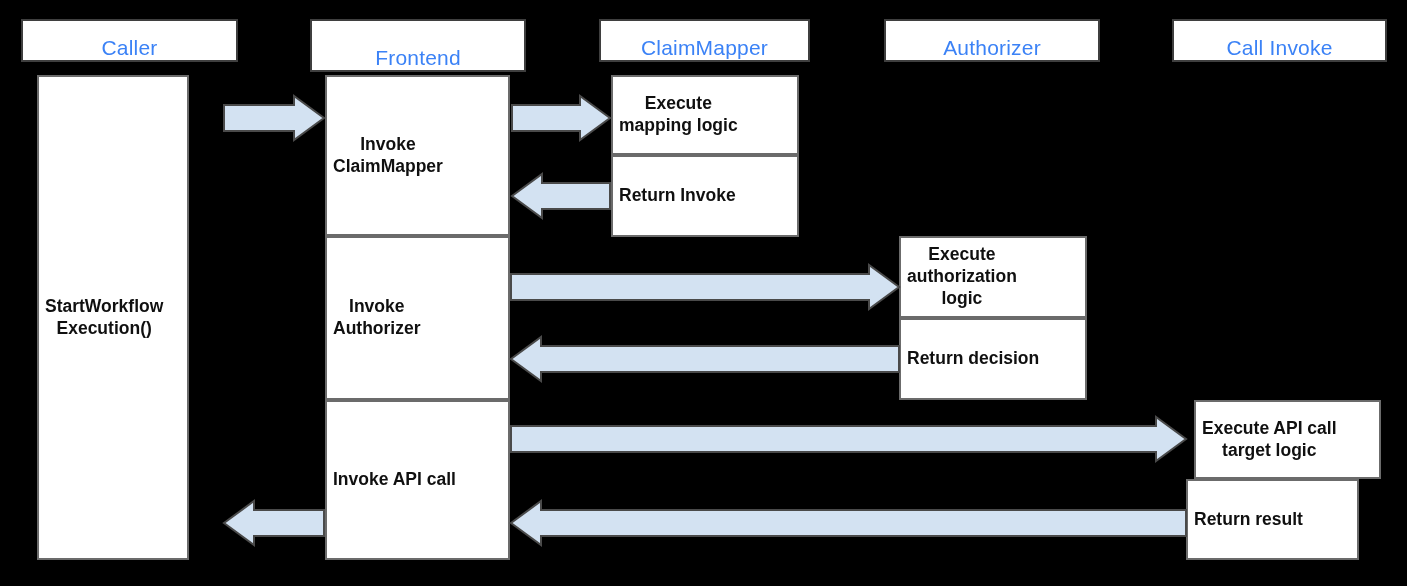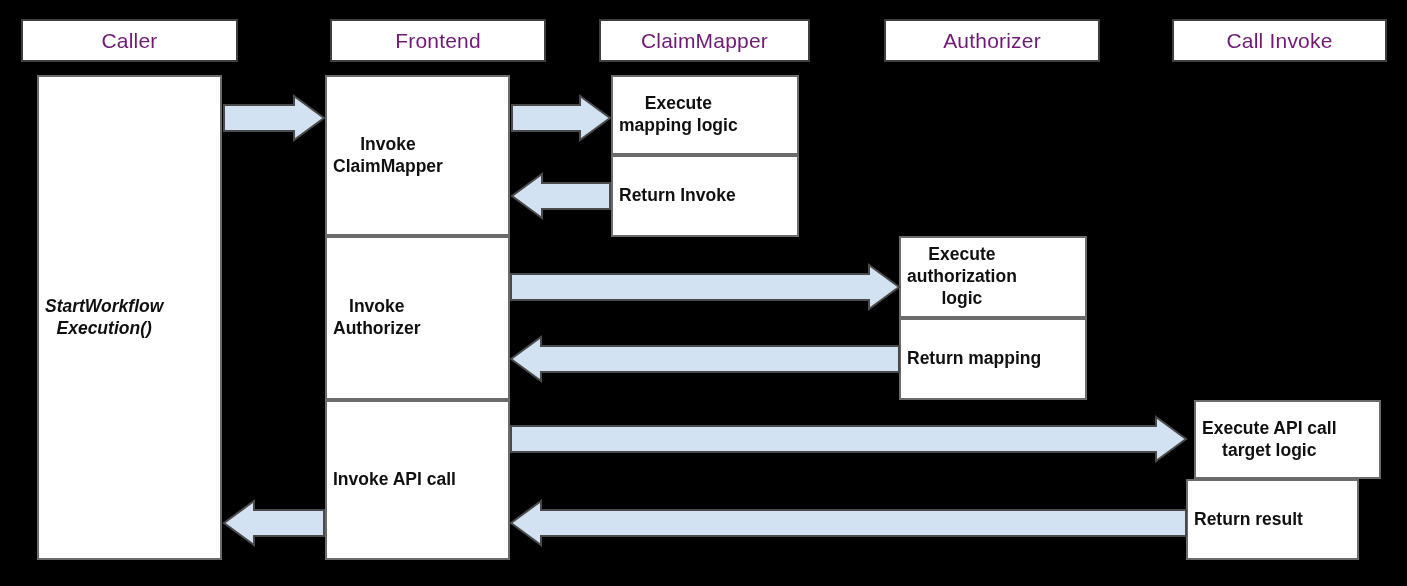--- a/index.html
+++ b/index.html
@@ -14,23 +14,23 @@
     background: #000000;
     overflow: hidden;
     font-family: "Liberation Sans", sans-serif;
   }
   .lane-header {
     position: absolute;
     background: #ffffff;
     border: 2px solid #3f3f3f;
     box-sizing: border-box;
     display: flex;
-    align-items: center;
+    align-items: flex-end;
     justify-content: center;
-    color: #701a75;
+    color: #3b82f6;
     font-size: 21px;
     font-weight: 400;
     letter-spacing: 0.2px;
   }
   .act-box {
     position: absolute;
     background: #ffffff;
     border: 2px solid #6b6b6b;
     box-sizing: border-box;
     display: flex;
@@ -59,35 +59,35 @@
   }
 </style>
 </head>
 <body>
 
 <div id="stage">
   <div id="lane-headers">
       <div class="lane-header" style="left: 21px; top: 19px; width: 217px; height: 43px;">
         <span>Caller</span>
       </div>
-      <div class="lane-header" style="left: 310px; top: 19px; width: 216px; height: 43px; margin-left: 20px;">
+      <div class="lane-header" style="left: 310px; top: 19px; width: 216px; height: 53px;">
         <span>Frontend</span>
       </div>
       <div class="lane-header" style="left: 599px; top: 19px; width: 211px; height: 43px;">
         <span>ClaimMapper</span>
       </div>
       <div class="lane-header" style="left: 884px; top: 19px; width: 216px; height: 43px;">
         <span>Authorizer</span>
       </div>
       <div class="lane-header" style="left: 1172px; top: 19px; width: 215px; height: 43px;">
         <span>Call Invoke</span>
       </div>
     </div>
   <div id="activations">
-      <div class="act-box" style="left: 37px; top: 75px; width: 185px; height: 485px; font-style: italic;">
+      <div class="act-box" style="left: 37px; top: 75px; width: 152px; height: 485px;">
         <span>StartWorkflow<br>Execution()</span>
       </div>
       <div class="act-box" style="left: 325px; top: 75px; width: 185px; height: 161px;">
         <span>Invoke<br>ClaimMapper</span>
       </div>
       <div class="act-box" style="left: 325px; top: 236px; width: 185px; height: 164px;">
         <span>Invoke<br>Authorizer</span>
       </div>
       <div class="act-box" style="left: 325px; top: 400px; width: 185px; height: 160px;">
         <span>Invoke API call</span>
@@ -95,21 +95,21 @@
       <div class="act-box" style="left: 611px; top: 75px; width: 188px; height: 80px;">
         <span>Execute<br>mapping logic</span>
       </div>
       <div class="act-box" style="left: 611px; top: 155px; width: 188px; height: 82px;">
         <span>Return Invoke</span>
       </div>
       <div class="act-box" style="left: 899px; top: 236px; width: 188px; height: 82px;">
         <span>Execute<br>authorization<br>logic</span>
       </div>
       <div class="act-box" style="left: 899px; top: 318px; width: 188px; height: 82px;">
-        <span>Return mapping</span>
+        <span>Return decision</span>
       </div>
       <div class="act-box" style="left: 1186px; top: 400px; width: 187px; height: 79px; margin-left: 8px;">
         <span>Execute API call<br>target logic</span>
       </div>
       <div class="act-box" style="left: 1186px; top: 479px; width: 173px; height: 81px;">
         <span>Return result</span>
       </div>
     </div>
   <svg class="arrow-layer" id="arrow-layer" viewBox="0 0 1407 586">
       <polygon points="224,105 294,105 294,96 324,118 294,140 294,131 224,131" class="arrow-shape" fill="#d3e2f2" stroke="#4a4a4a"></polygon>

